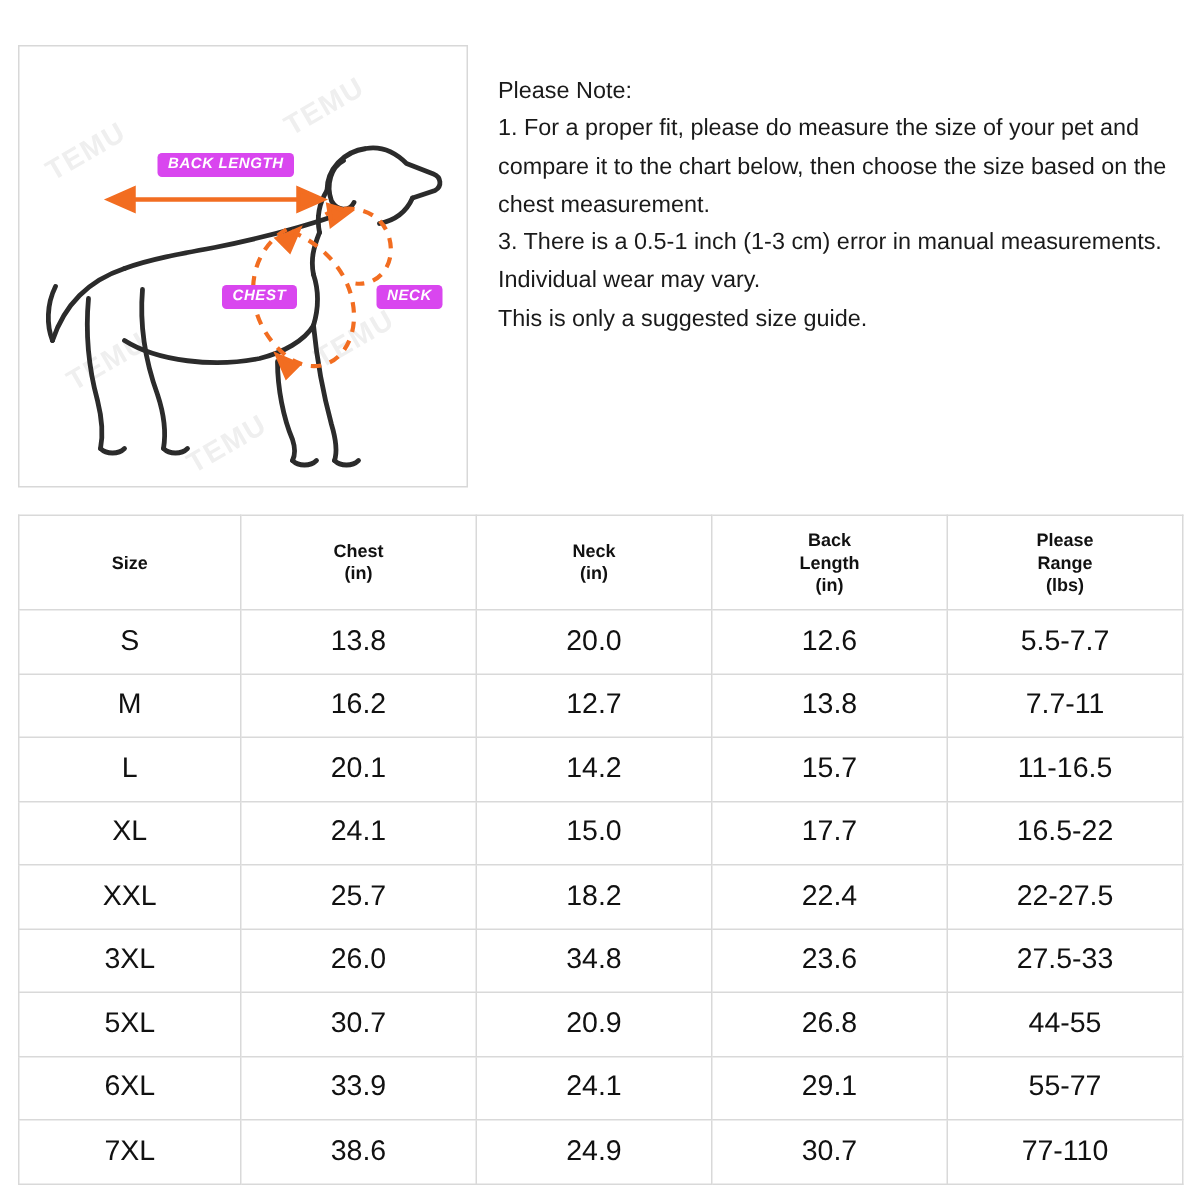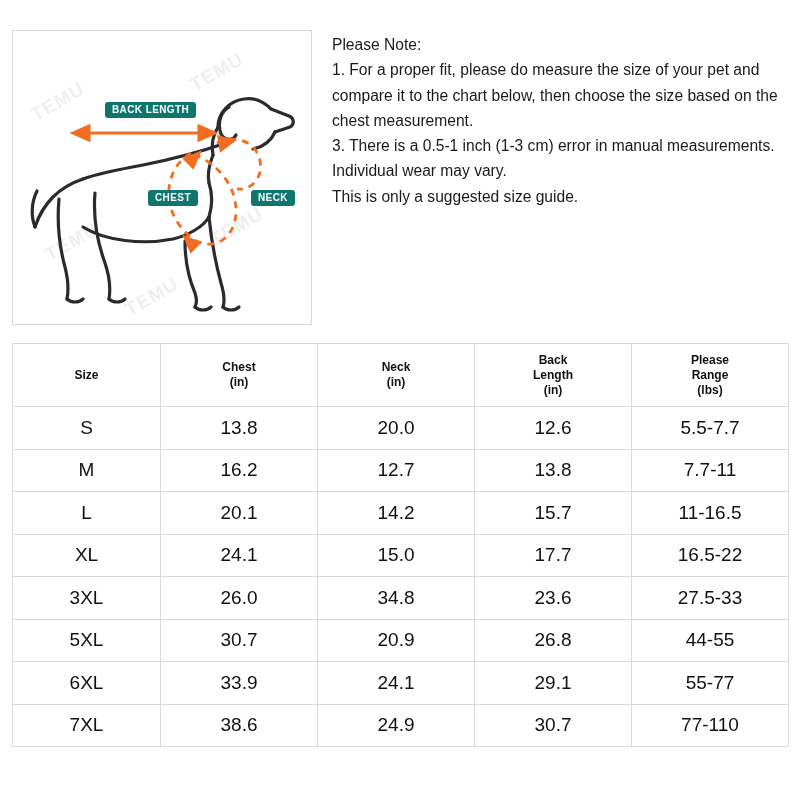--- a/index.html
+++ b/index.html
@@ -46,38 +46,40 @@
     position: absolute;
     color: #efefef;
     font-size: 19px;
     font-weight: 700;
     letter-spacing: 1px;
     user-select: none;
   }
 
   .dlabel {
     position: absolute;
-    background: #0f766e;
+    background: #d946ef;
     color: #ffffff;
     font-size: 10px;
     font-weight: 700;
     letter-spacing: 0.4px;
     padding: 3px 7px 3px 7px;
     border-radius: 3px;
     line-height: 1;
     white-space: nowrap;
+    font-style: italic;
   }
 
   .notes {
     flex: 1 1 auto;
     padding-left: 20px;
     padding-top: 2px;
     font-size: 15.6px;
     line-height: 1.62;
     color: #1a1a1a;
+    margin-top: 16px;
   }
   .notes p { margin: 0; }
 
   
   .table-wrap {
     position: absolute;
     left: 12px;
     top: 343px;
     width: 776px;
   }
@@ -252,20 +254,27 @@
           <td>11-16.5</td>
         </tr>
         <tr>
           <td>XL</td>
           <td>24.1</td>
           <td>15.0</td>
           <td>17.7</td>
           <td>16.5-22</td>
         </tr>
         <tr>
+          <td>XXL</td>
+          <td>25.7</td>
+          <td>18.2</td>
+          <td>22.4</td>
+          <td>22-27.5</td>
+        </tr>
+        <tr>
           <td>3XL</td>
           <td>26.0</td>
           <td>34.8</td>
           <td>23.6</td>
           <td>27.5-33</td>
         </tr>
         <tr>
           <td>5XL</td>
           <td>30.7</td>
           <td>20.9</td>

